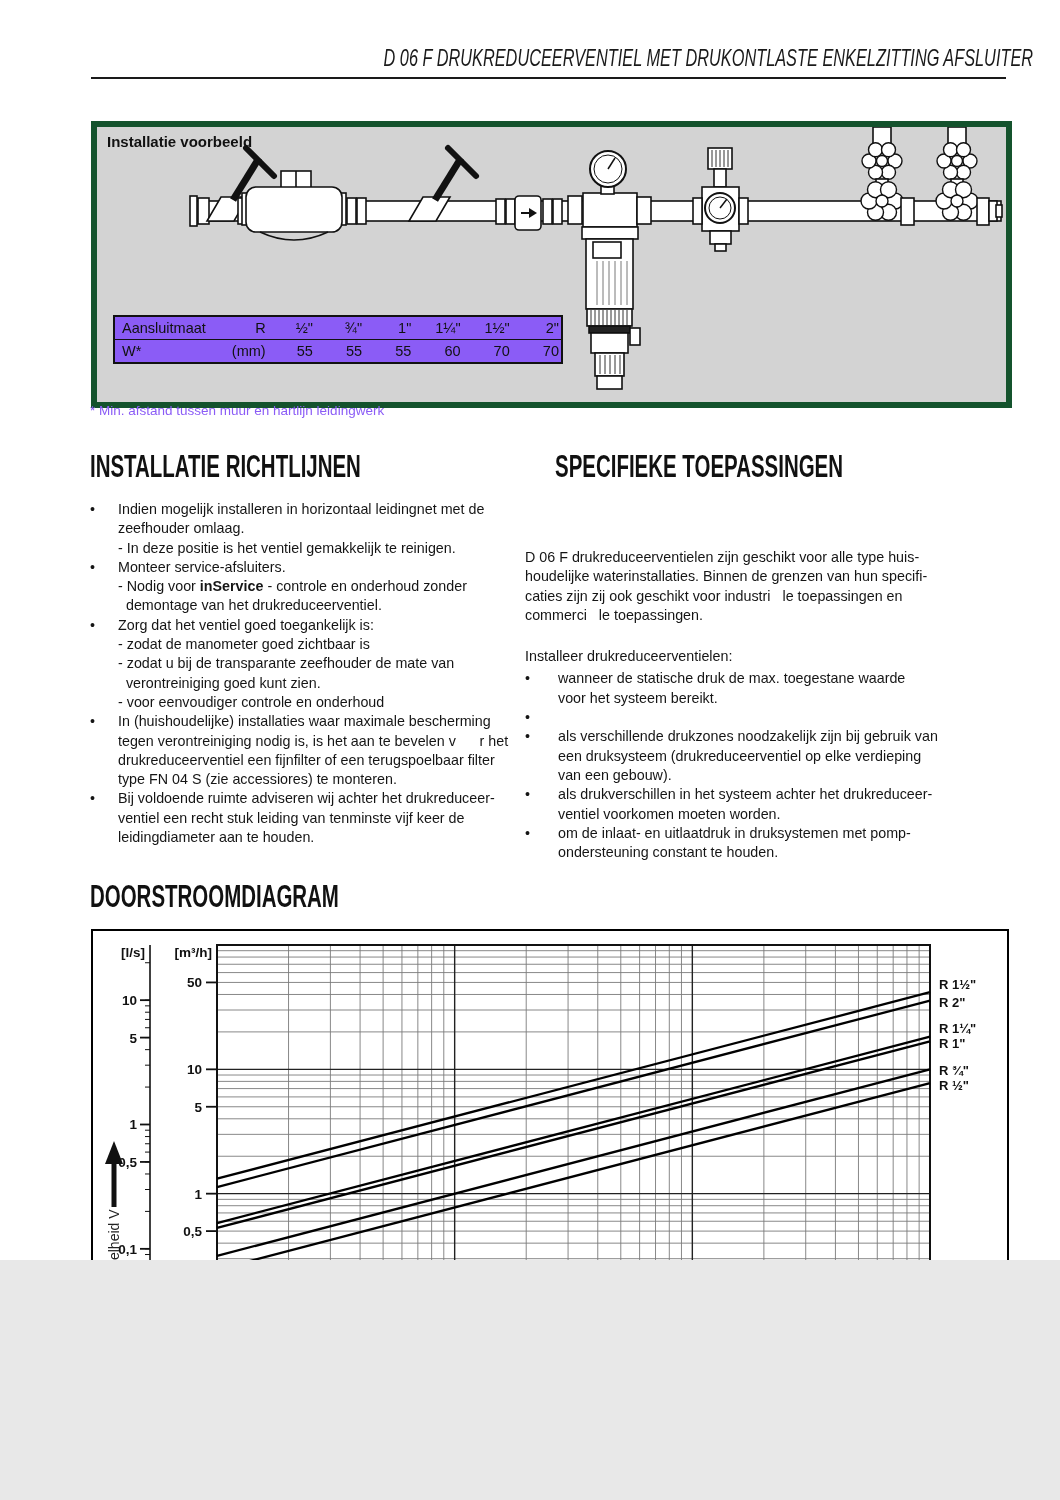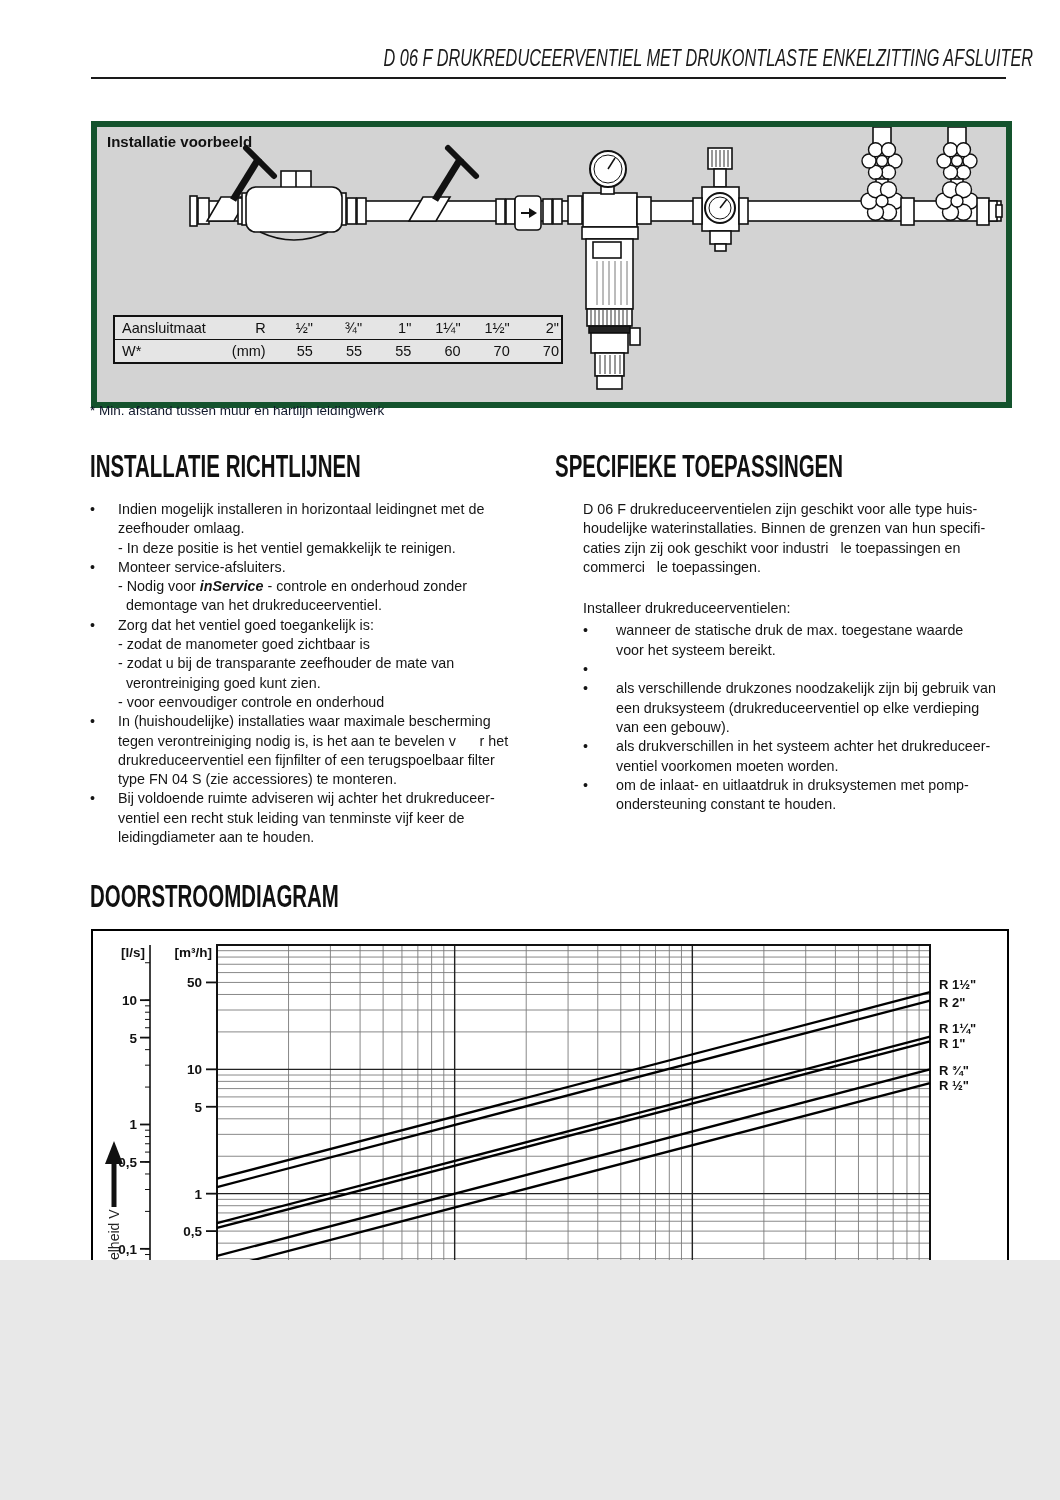--- a/index.html
+++ b/index.html
@@ -5,36 +5,36 @@
   html,body{margin:0;padding:0;background:#e8e8e8;}
   .page{position:relative;width:1060px;height:1260px;background:#ffffff;overflow:hidden;
         font-family:"Liberation Sans",sans-serif;color:#151515;padding-left:12px;}
   .hdr{position:absolute;left:91px;top:44px;width:914px;text-align:right;
        font-style:italic;font-size:24px;white-space:nowrap;color:#1a1a1a;
        transform:scaleX(0.68);transform-origin:100% 0;}
   .rule{position:absolute;left:91px;top:77px;width:915px;height:2px;background:#1a1a1a;}
   .panel{position:absolute;left:91px;top:121px;width:909px;height:275px;
          background:#d3d3d3;border:6px solid #14532d;}
   .panel-label{position:absolute;left:10px;top:6px;font-weight:bold;font-size:15px;color:#111;}
-  .ptable{position:absolute;left:16px;top:188px;width:446px;background:#e5e5e5;border:2px solid #111;}
+  .ptable{position:absolute;left:16px;top:188px;width:446px;background:#8b5cf6;border:2px solid #111;}
   .trow{display:flex;height:22px;align-items:center;font-size:14.5px;color:#111;}
   .trow.first{border-bottom:1.5px solid #111;}
   .tc{white-space:nowrap;}
   .tc.lab{width:106px;padding-left:7px;}
   .tc.unit{width:40px;text-align:right;}
   .tc.val{width:48px;text-align:right;padding-right:2px;}
-  .footnote{position:absolute;left:90px;top:403px;font-size:13.5px;color:#0f172a;}
+  .footnote{position:absolute;left:90px;top:403px;font-size:13.5px;color:#8b5cf6;}
   .h1{position:absolute;font-size:31px;line-height:1;font-weight:bold;color:#111;
       white-space:nowrap;transform:scaleX(0.66);transform-origin:0 0;letter-spacing:0;}
   .textcol{position:absolute;top:500px;font-size:14.3px;line-height:19.3px;color:#151515;}
   .brow{display:flex;}
   .bdot{width:28px;flex:none;}
   .rcol .bdot{width:33px;}
   .btext,.para{white-space:pre;}
-  .em{font-weight:bold;font-style:italic;}
+  .em{font-weight:bold;}
   .subtitle{margin-top:22px;}
   .rbullets{margin-top:3px;}
   .chartframe{position:absolute;left:91px;top:929px;width:914px;height:457px;
               border:2px solid #000;background:#fff;}
   svg text{font-family:"Liberation Sans",sans-serif;}
   .ct{font-weight:bold;font-size:13.5px;fill:#111;}
   .cs{font-weight:bold;font-size:13px;fill:#111;}
   .ca{font-size:14px;fill:#222;}
   .ftr-page{position:absolute;left:91px;top:1437px;width:914px;text-align:center;font-size:14px;color:#222;}
   .ftr-code{position:absolute;left:91px;top:1437px;width:914px;text-align:right;font-size:14px;color:#0369a1;}
@@ -251,21 +251,21 @@
 type FN 04 S (zie accessiores) te monteren.</span>
     </div>
     <div class="brow">
       <span class="bdot">•</span>
       <span class="btext">Bij voldoende ruimte adviseren wij achter het drukreduceer-
 ventiel een recht stuk leiding van tenminste vijf keer de
 leidingdiameter aan te houden.</span>
     </div>
   </div>
 
-  <div class="textcol rcol" style="left:583px;">
+  <div class="textcol rcol" style="left:525px;margin-top:48px;">
     <div class="para">D 06 F drukreduceerventielen zijn geschikt voor alle type huis-
 houdelijke waterinstallaties. Binnen de grenzen van hun specifi-
 caties zijn zij ook geschikt voor industri   le toepassingen en
 commerci   le toepassingen.</div>
     <div class="subtitle">Installeer drukreduceerventielen:</div>
     <div class="rbullets">
       <div class="brow">
         <span class="bdot">•</span>
         <span class="btext">wanneer de statische druk de max. toegestane waarde
 voor het systeem bereikt.</span>

